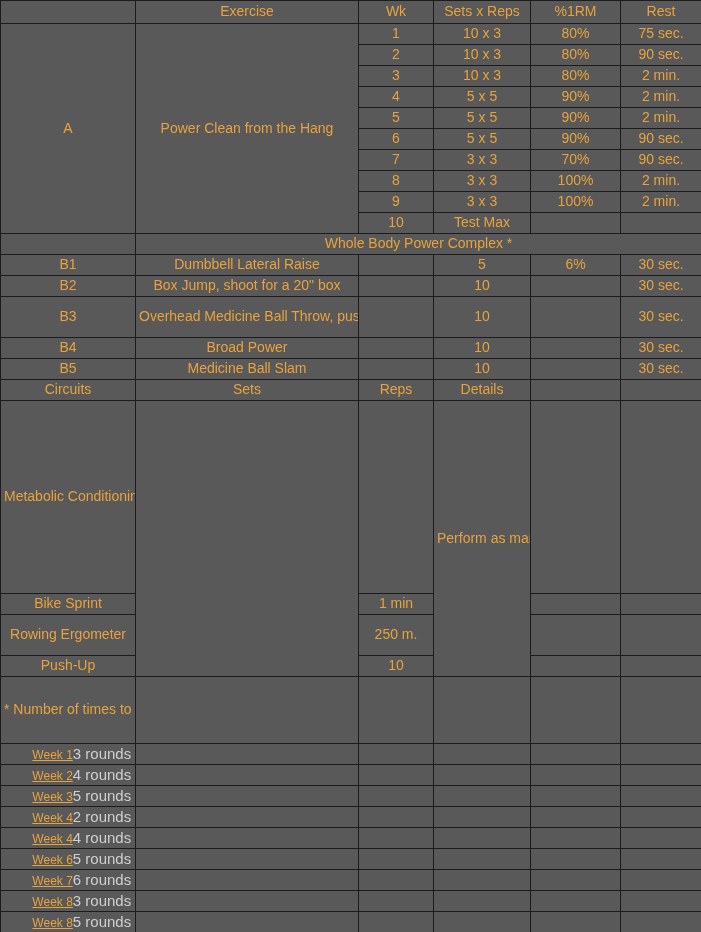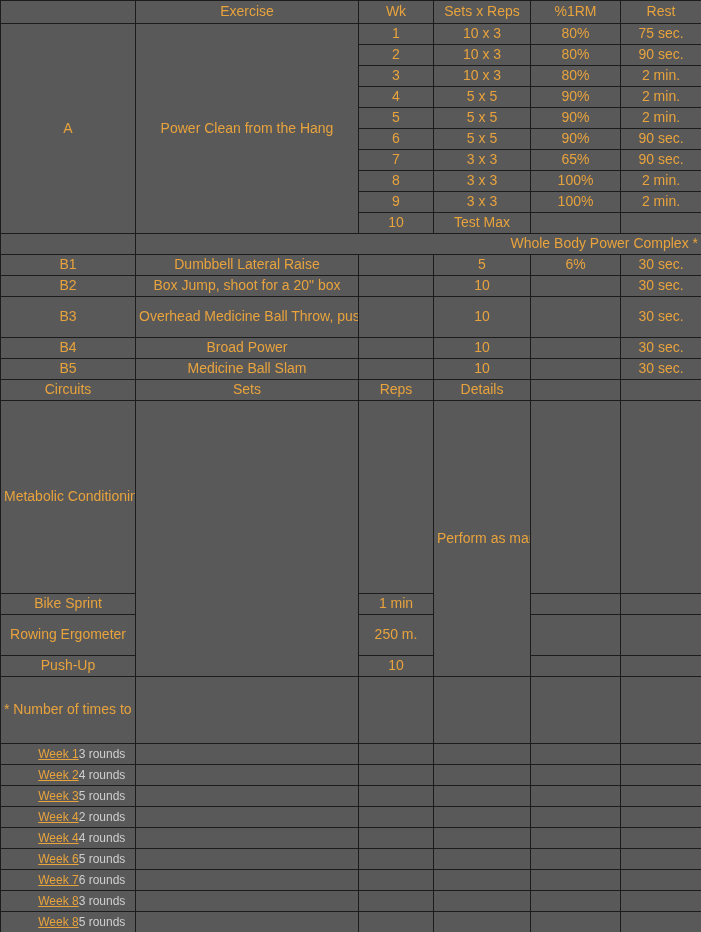--- a/index.html
+++ b/index.html
@@ -43,21 +43,21 @@
   
   col.c1 { width: 135px; }
   col.c2 { width: 223px; }
   col.c3 { width: 75px; }
   col.c4 { width: 97px; }
   col.c5 { width: 90px; }
   col.c6 { width: 81px; }
   
   tr.r-hdr td     { height: 22px; }
   tr.r-wk td      { height: 20px; }
-  tr.r-complex td { height: 20px; text-align: right; }
+  tr.r-complex td { height: 20px; }
   tr.r-b td       { height: 20px; margin-left: 43px; }
   tr.r-b2 td      { height: 40px; }
   tr.r-circ td    { height: 20px; }
   tr.r-met td     { height: 192px; }
   tr.r-bike td    { height: 20px; }
   tr.r-row td     { height: 40px; }
   tr.r-push td    { height: 20px; margin-left: 42px; }
   tr.r-num td     { height: 66px; }
   tr.r-week td    { height: 20px; }
   
@@ -89,21 +89,21 @@
     width: 62px;
     text-align: right;
     padding-left: 6px;
     color: #e8a33d;
     font-size: 12px;
     text-decoration: underline;
   }
   td.weekcell .wk-rounds {
     display: inline-block;
     color: #cfcfcf;
-    font-size: 12px;
+    font-size: 15px;
   }
   td.lbl-right { text-align: center; color: #cfcfcf; white-space: normal; }
   .exname { white-space: normal; }
 </style>
 </head>
 <body>
 
 <table class="sheet">
   <colgroup>
     <col class="c1">
@@ -158,21 +158,21 @@
     </tr>
     <tr class="r-wk">
       <td>6</td>
       <td>5 x 5</td>
       <td>90%</td>
       <td>90 sec.</td>
     </tr>
     <tr class="r-wk">
       <td>7</td>
       <td>3 x 3</td>
-      <td>65%</td>
+      <td>70%</td>
       <td>90 sec.</td>
     </tr>
     <tr class="r-wk">
       <td>8</td>
       <td>3 x 3</td>
       <td>100%</td>
       <td>2 min.</td>
     </tr>
     <tr class="r-wk">
       <td>9</td>

